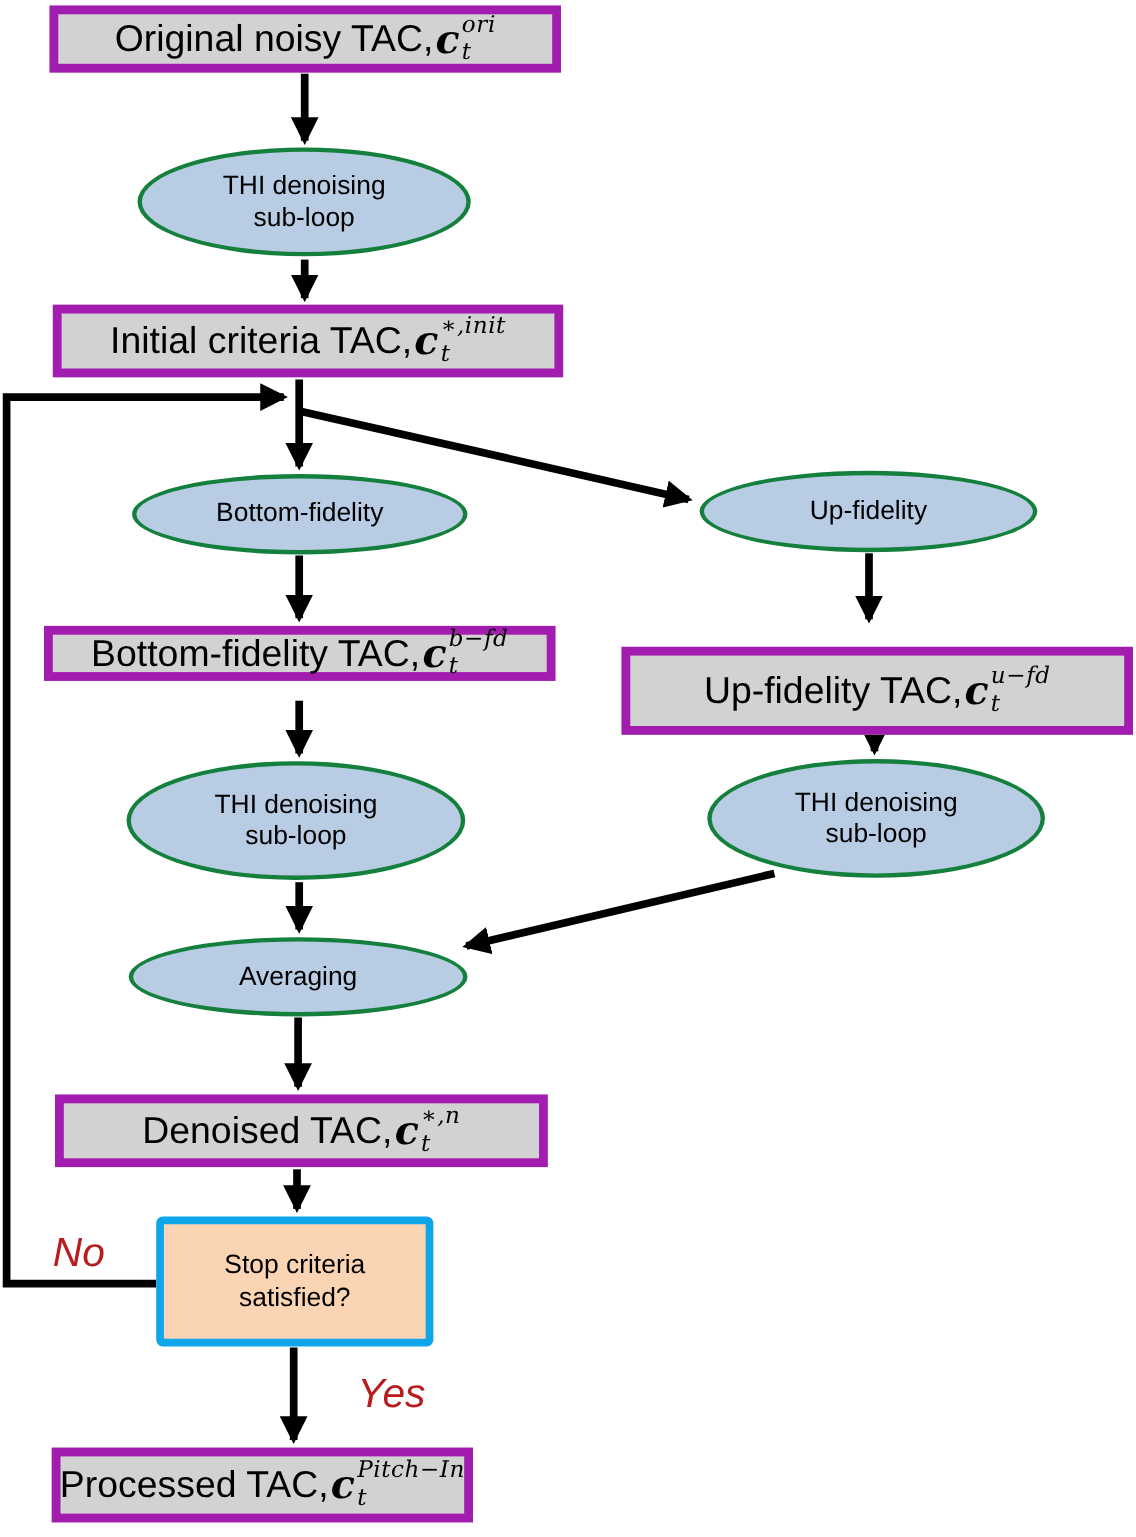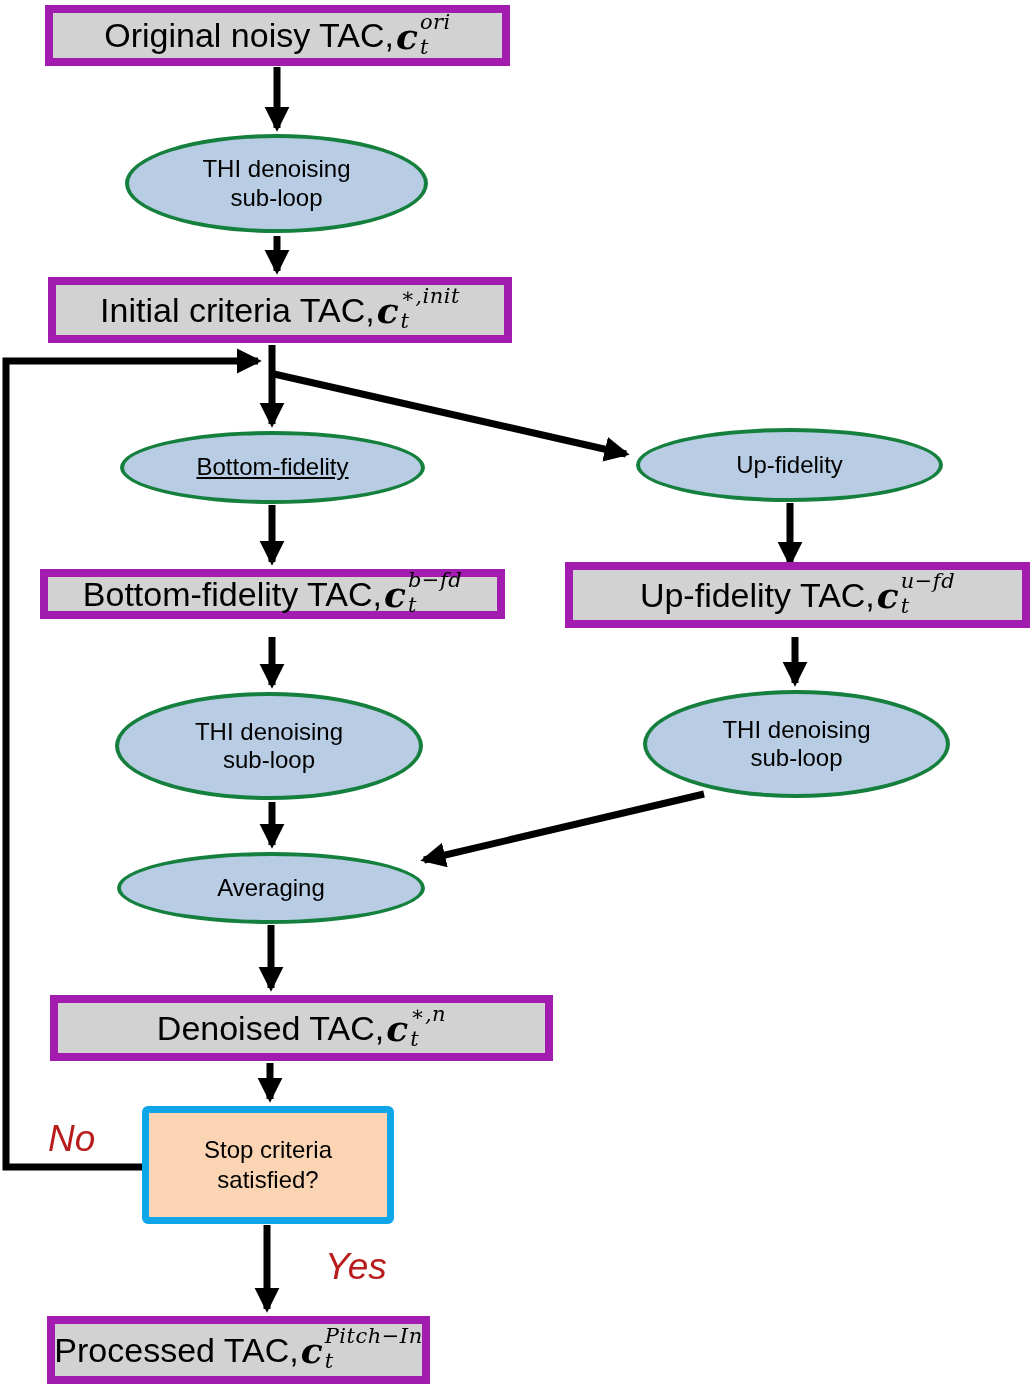--- a/index.html
+++ b/index.html
@@ -120,38 +120,38 @@
 
   <div class="node box" style="left:48px; top:277px; width:464px; height:66px;">
     <span>Initial criteria TAC,</span>
       <span class="mvar">c</span>
       <span class="supsub">
         <span class="sup">∗,init</span>
         <span class="sub">t</span>
       </span>
   </div>
 
-  <div class="node ellipse" style="left:120px; top:431px; width:305px; height:73px;text-decoration:underline;">
+  <div class="node ellipse" style="left:120px; top:431px; width:305px; height:73px;">
     <span>Bottom-fidelity</span>
   </div>
 
   <div class="node ellipse" style="left:636px; top:428px; width:307px; height:74px;">
     <span>Up-fidelity</span>
   </div>
 
   <div class="node box" style="left:40px; top:569px; width:465px; height:50px;">
     <span>Bottom-fidelity TAC,</span>
       <span class="mvar">c</span>
       <span class="supsub">
         <span class="sup">b−fd</span>
         <span class="sub">t</span>
       </span>
   </div>
 
-  <div class="node box" style="left:565px; top:562px; width:465px; height:66px;">
+  <div class="node box" style="left:565px; top:588px; width:465px; height:80px;">
     <span>Up-fidelity TAC,</span>
       <span class="mvar">c</span>
       <span class="supsub">
         <span class="sup">u−fd</span>
         <span class="sub">t</span>
       </span>
   </div>
 
   <div class="node ellipse" style="left:115px; top:692px; width:308px; height:108px;">
     <div>
@@ -164,21 +164,21 @@
     <div>
       <div>THI denoising</div>
       <div>sub-loop</div>
     </div>
   </div>
 
   <div class="node ellipse" style="left:117px; top:852px; width:308px; height:72px;">
     <span>Averaging</span>
   </div>
 
-  <div class="node box" style="left:50px; top:995px; width:503px; height:66px;">
+  <div class="node box" style="left:50px; top:995px; width:448px; height:66px;">
     <span>Denoised TAC,</span>
       <span class="mvar">c</span>
       <span class="supsub">
         <span class="sup">∗,n</span>
         <span class="sub">t</span>
       </span>
   </div>
 
   <div class="node stop" style="left:142px; top:1106px; width:252px; height:118px;">
     <div>

